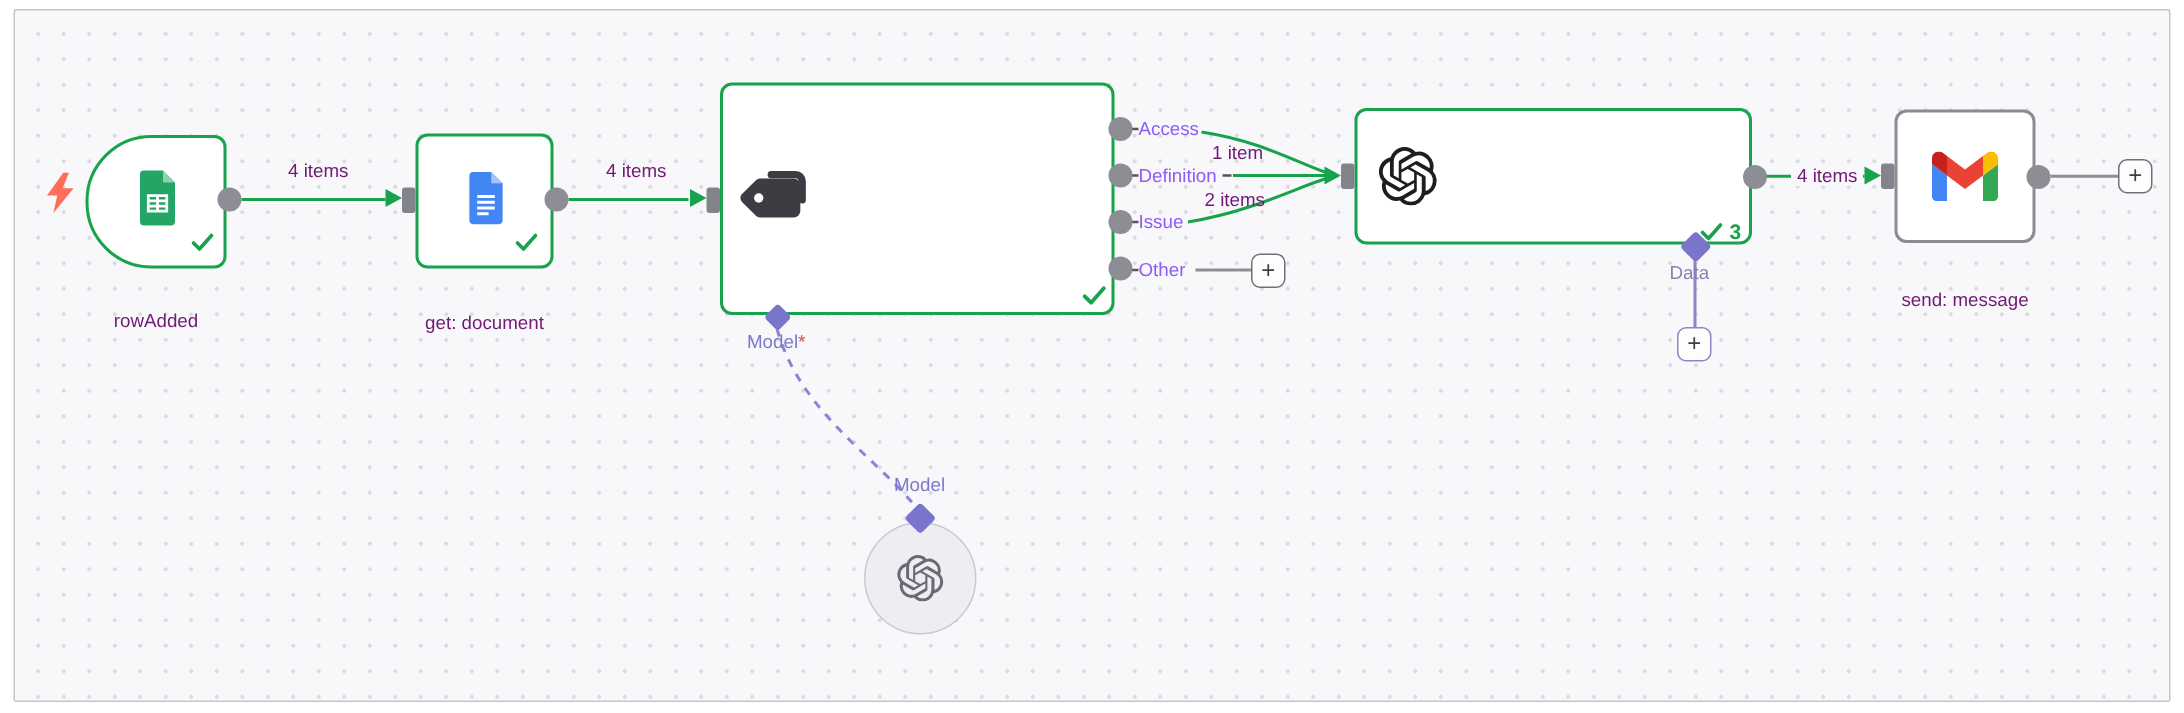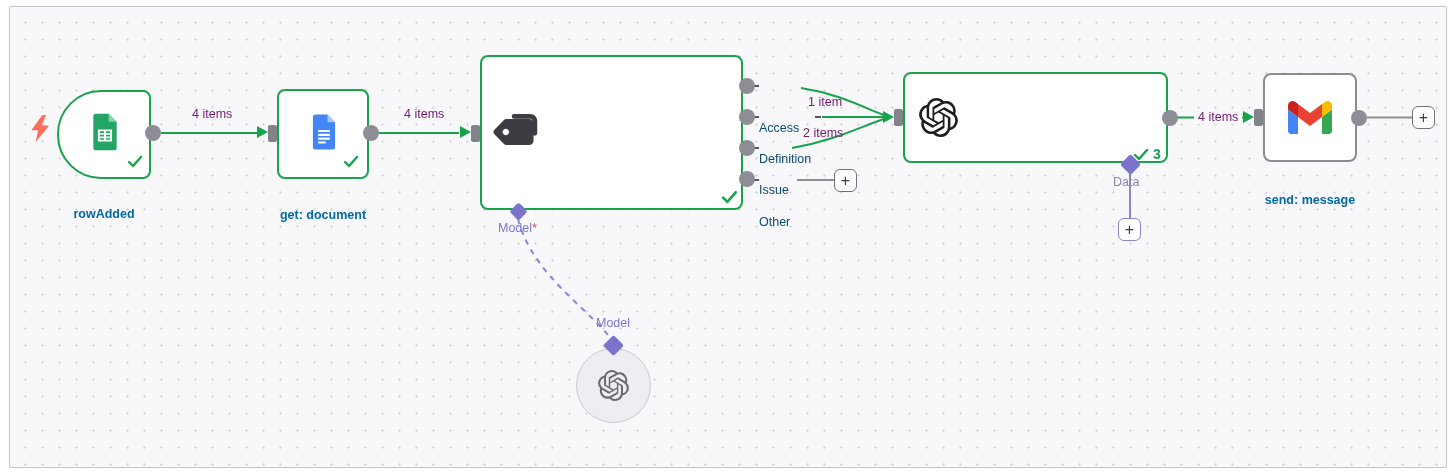--- a/index.html
+++ b/index.html
@@ -11,31 +11,31 @@
     background-image:radial-gradient(circle, #d9d9e0 1.3px, transparent 1.4px);
     background-size:17px 17px; background-position:7px 7px;
     border:1.5px solid #c4c4cb; border-radius:2px;
   }
   svg.wires { position:absolute; left:0; top:0; width:1456px; height:475px; z-index:2; overflow:visible; }
   .node { position:absolute; background:#ffffff; border:2px solid #17a24b; border-radius:8px; z-index:3; }
   .node.gray { border-color:#8b8b93; }
   .node.trigger { border-radius:44px 8px 8px 44px; }
   .node-icon { position:absolute; }
   .below-label { position:absolute; text-align:center; font-size:15.5px; font-weight:600; color:#2b2b34; z-index:3; white-space:nowrap; }
-  .below-sub { position:absolute; text-align:center; font-size:12.5px; font-weight:700; color:#0369a1; z-index:3; white-space:nowrap; }
+  .below-sub { position:absolute; text-align:center; font-size:12.5px; font-weight:400; color:#701a75; z-index:3; white-space:nowrap; }
   .inner-title { position:absolute; font-size:16.5px; font-weight:600; color:#2b2b34; white-space:nowrap; }
   .inner-sub { position:absolute; font-size:13px; color:#9b9ba3; white-space:nowrap; }
   .dot { position:absolute; width:16px; height:16px; border-radius:50%; background:#8d8d95; z-index:4; }
   .in-square { position:absolute; width:9px; height:17px; background:#83838c; border-radius:2px; z-index:4; }
   .in-arrow { position:absolute; width:0; height:0; border-top:6.5px solid transparent; border-bottom:6.5px solid transparent; border-left:11px solid #17a24b; z-index:4; }
   .check { position:absolute; z-index:4; }
   .runcount { position:absolute; font-size:14px; font-weight:700; color:#17a24b; z-index:4; }
   .wire-label { position:absolute; font-size:12.5px; color:#701a75; z-index:4; white-space:nowrap; }
   .wire-label.onwire { background:#f8f8fa; padding:0 4px; }
-  .out-label { position:absolute; font-size:12.5px; color:#0c4a6e; z-index:4; white-space:nowrap;margin-top:42px; }
+  .out-label { position:absolute; font-size:12.5px; color:#8b5cf6; z-index:4; white-space:nowrap; }
   .diamond { position:absolute; width:13px; height:13px; background:#7b74cb; border-radius:2.5px; transform:rotate(45deg); z-index:5; }
   .purple-label { position:absolute; font-size:12.5px; color:#7d78c9; z-index:4; white-space:nowrap; }
   .req { color:#e04f4f; }
   .plus-btn { position:absolute; width:23px; height:23px; background:#fdfdfe; border:1.7px solid #70707a; border-radius:6px; z-index:4;
               display:flex; align-items:center; justify-content:center; font-size:16px; color:#3c3c44; line-height:1; }
   .plus-btn.purple { border-color:#8a87c9; }
   .circle-node { position:absolute; left:576px; top:348px; width:75px; height:75px; border-radius:50%;
                  background:#ededf2; border:1.5px solid #c9c9d4; z-index:3; }
 </style>
 </head>

